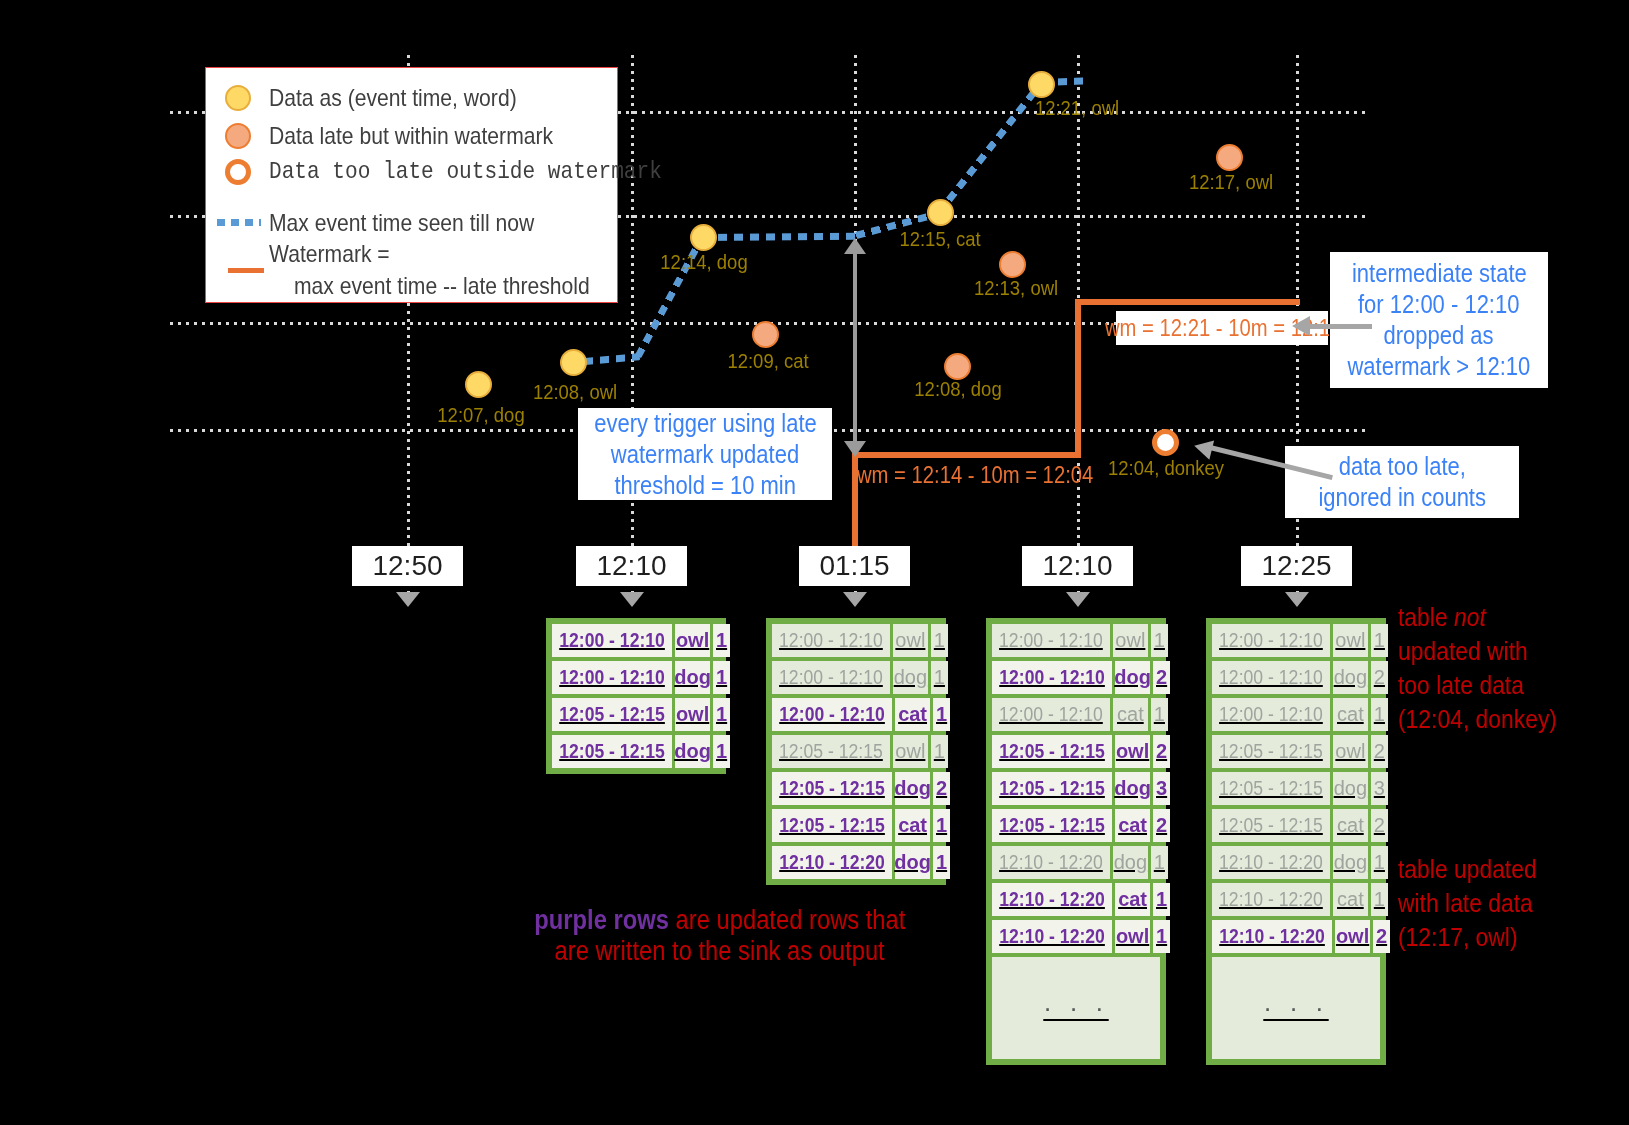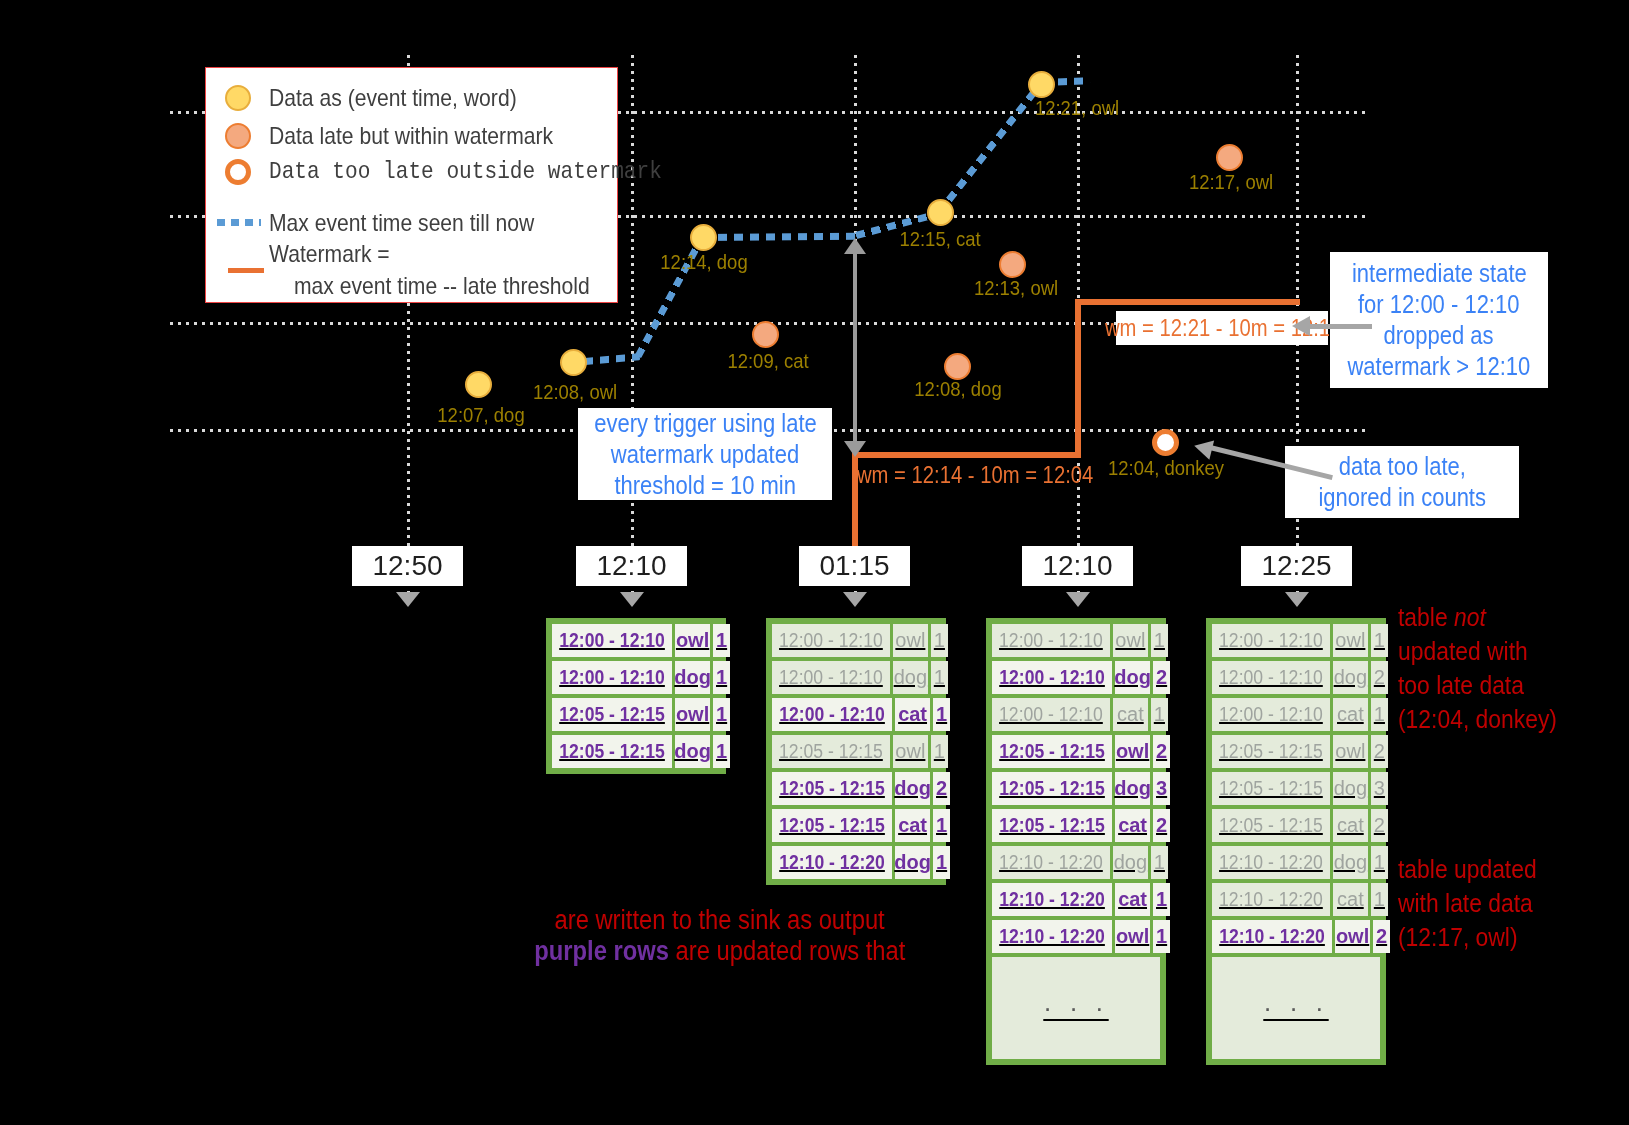--- a/index.html
+++ b/index.html
@@ -505,17 +505,17 @@
     <div><span class="sqz">(12:04, donkey)</span></div>
   </div>
 
   <div class="rednote" style="left:1398px;top:852px;">
     <div><span class="sqz">table updated</span></div>
     <div><span class="sqz">with late data</span></div>
     <div><span class="sqz">(12:17, owl)</span></div>
   </div>
 
   <div class="rednote" style="left:470px;top:905px;width:500px;text-align:center;font-size:27px;line-height:31px;">
+    <div><span class="sqzc"><span style="color:#7030A0;font-weight:bold;">purple rows</span><span> are updated rows that</span></span></div>
     <div><span class="sqzc">are written to the sink as output</span></div>
-    <div><span class="sqzc"><span style="color:#7030A0;font-weight:bold;">purple rows</span><span> are updated rows that</span></span></div>
   </div>
 
 </div>
 
 </body></html>

